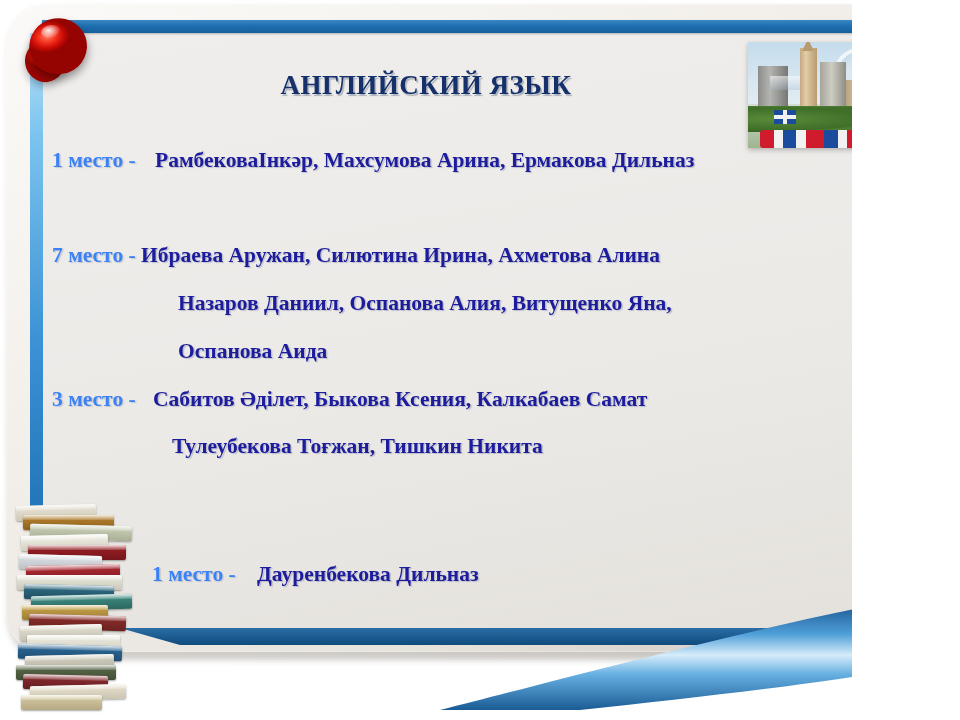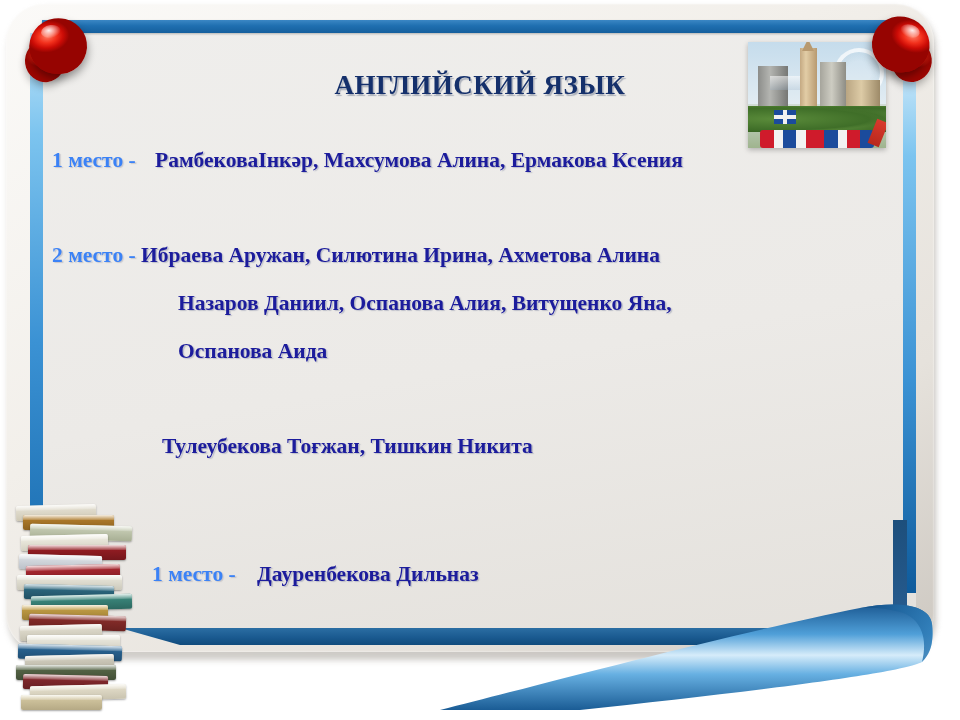--- a/index.html
+++ b/index.html
@@ -3,21 +3,21 @@
 <meta charset="utf-8">
 <title>Английский язык — результаты</title>
 <style>
   html, body {
     margin: 0;
     padding: 0;
     background: #ffffff;
   }
   #slide {
     position: relative;
-    width: 960px;
+    width: 852px;
     height: 720px;
     overflow: hidden;
     background: #ffffff;
     font-family: "Liberation Serif", "DejaVu Serif", serif;
   }
 
   
   .frame-shadow {
     position: absolute;
     left: 8px;  top: 8px;
@@ -291,35 +291,39 @@
     <path d="M10,132 C120,104 300,56 430,30 C472,22 500,28 502,46
              C504,66 500,76 492,84 C470,96 300,116 150,132 Z" fill="url(#gRib)"></path>
     <path d="M430,30 C472,22 500,28 502,46 C504,66 500,76 492,84
              C498,62 492,40 470,34 C456,30 442,29 430,30 Z" fill="url(#gRibEdge)" opacity=".85"></path>
   </svg>
 
   <div class="title" id="title-main">АНГЛИЙСКИЙ ЯЗЫК</div>
 
   <div class="row" style="left:52px; top:148px;">
     <span class="place">1 место -</span>
-    <span class="names" style="margin-left:14px;">РамбековаІнкәр, Махсумова Алина, Ермакова Ксения</span>
+    <span class="names" style="margin-left:14px;">РамбековаІнкәр, Махсумова Арина, Ермакова Дильназ</span>
   </div>
 
   <div class="row" style="left:52px; top:243px;">
-    <span class="place">2 место -</span>
+    <span class="place">7 место -</span>
     <span class="names" style="">Ибраева Аружан, Силютина Ирина, Ахметова Алина</span>
   </div>
   <div class="row" style="left:178px; top:339px;">
     <span class="cont">Оспанова Аида</span>
   </div>
   <div class="row" style="left:178px; top:291px;">
     <span class="cont">Назаров Даниил,  Оспанова Алия,   Витущенко Яна,</span>
   </div>
 
-  <div class="row" style="left:162px; top:434px;">
+  <div class="row" style="left:52px; top:387px;">
+    <span class="place">3 место -</span>
+    <span class="names" style="margin-left:12px;">Сабитов Әділет, Быкова Ксения,  Калкабаев Самат</span>
+  </div>
+  <div class="row" style="left:172px; top:434px;">
     <span class="cont">Тулеубекова Тоғжан, Тишкин Никита</span>
   </div>
 
 
   <div class="row" style="left:152px; top:562px;">
     <span class="place">1 место -</span>
     <span class="names" style="margin-left:16px;">Дауренбекова Дильназ</span>
   </div>
 
 </div>

